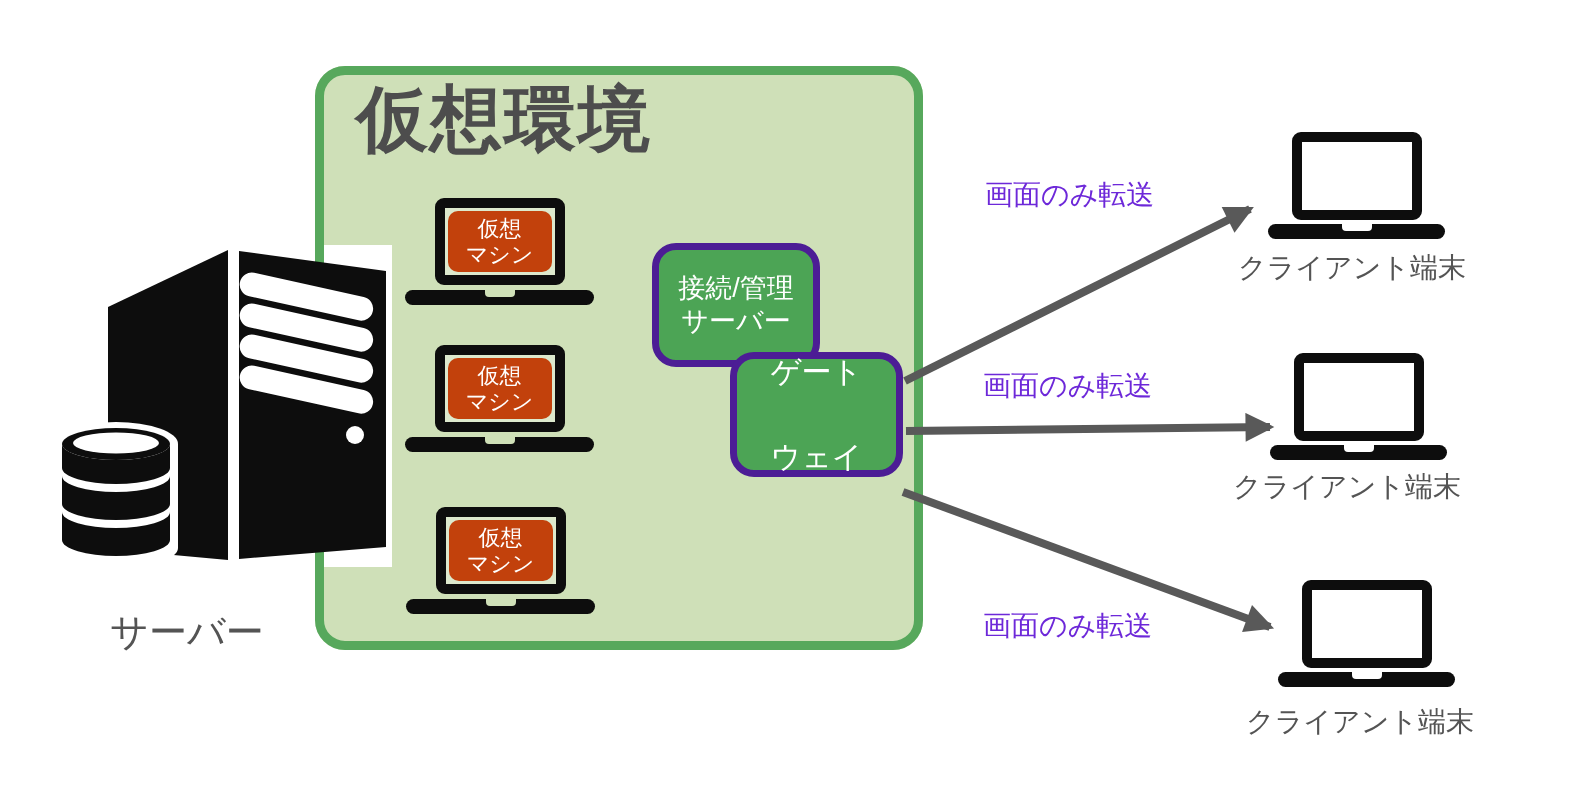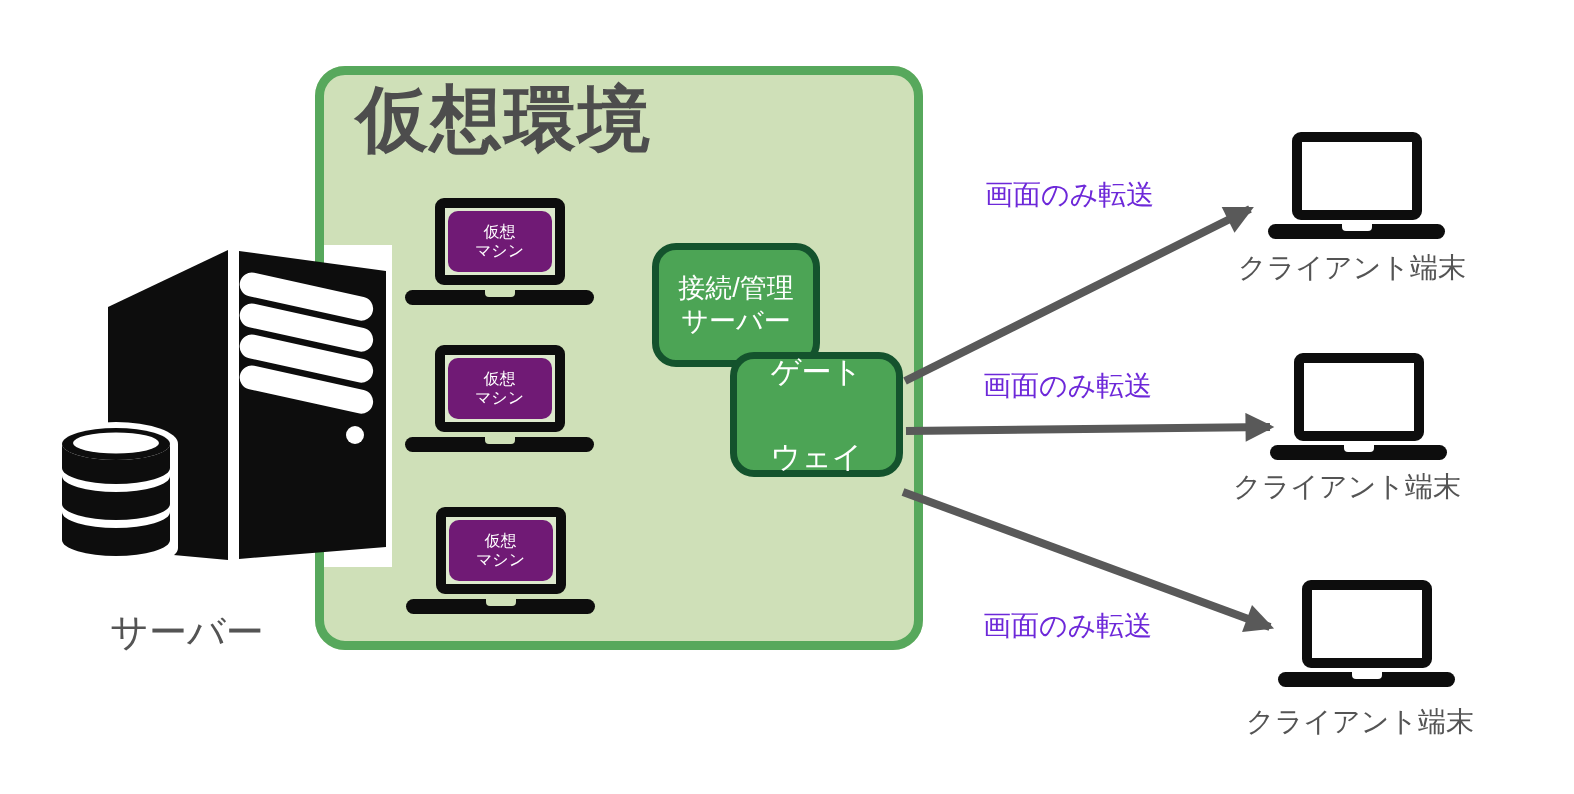--- a/index.html
+++ b/index.html
@@ -38,29 +38,29 @@
   }
   .vm .base     { width:189px; }
   .client .base { width:177px; margin-top:4px; }
   .notch {
     position:absolute; top:0; left:50%; transform:translateX(-50%);
     width:30px; height:7px; border-radius:0 0 4px 4px;
   }
   .vm .notch     { background:#cfe0b8; }
   .client .notch { background:#ffffff; }
   .vm-badge {
-    position:absolute; inset:3px; background:#701a75; border-radius:10px;
-    color:#ffffff; font-size:16px; line-height:1.18;
+    position:absolute; inset:3px; background:#c2410c; border-radius:10px;
+    color:#ffffff; font-size:22px; line-height:1.18;
     display:flex; flex-direction:column; align-items:center; justify-content:center;
     text-align:center;
   }
 
   
   .node {
-    position:absolute; background:#4ca455; border:7px solid #14532d;
+    position:absolute; background:#4ca455; border:7px solid #4c1d95;
     border-radius:24px; color:#ffffff; box-sizing:border-box;
     display:flex; flex-direction:column; align-items:center; justify-content:center;
     text-align:center; line-height:1.22;
   }
   #mgmt-node    { left:652px; top:243px; width:168px; height:124px; font-size:27px; z-index:5; }
   #gateway-node { left:730px; top:352px; width:173px; height:125px; font-size:30px; z-index:6;gap:48px; }
 
   
   .gray-label { position:absolute; color:#545454; z-index:5; white-space:nowrap; }
   .server-label { left:110px; top:607px; font-size:38px; }

